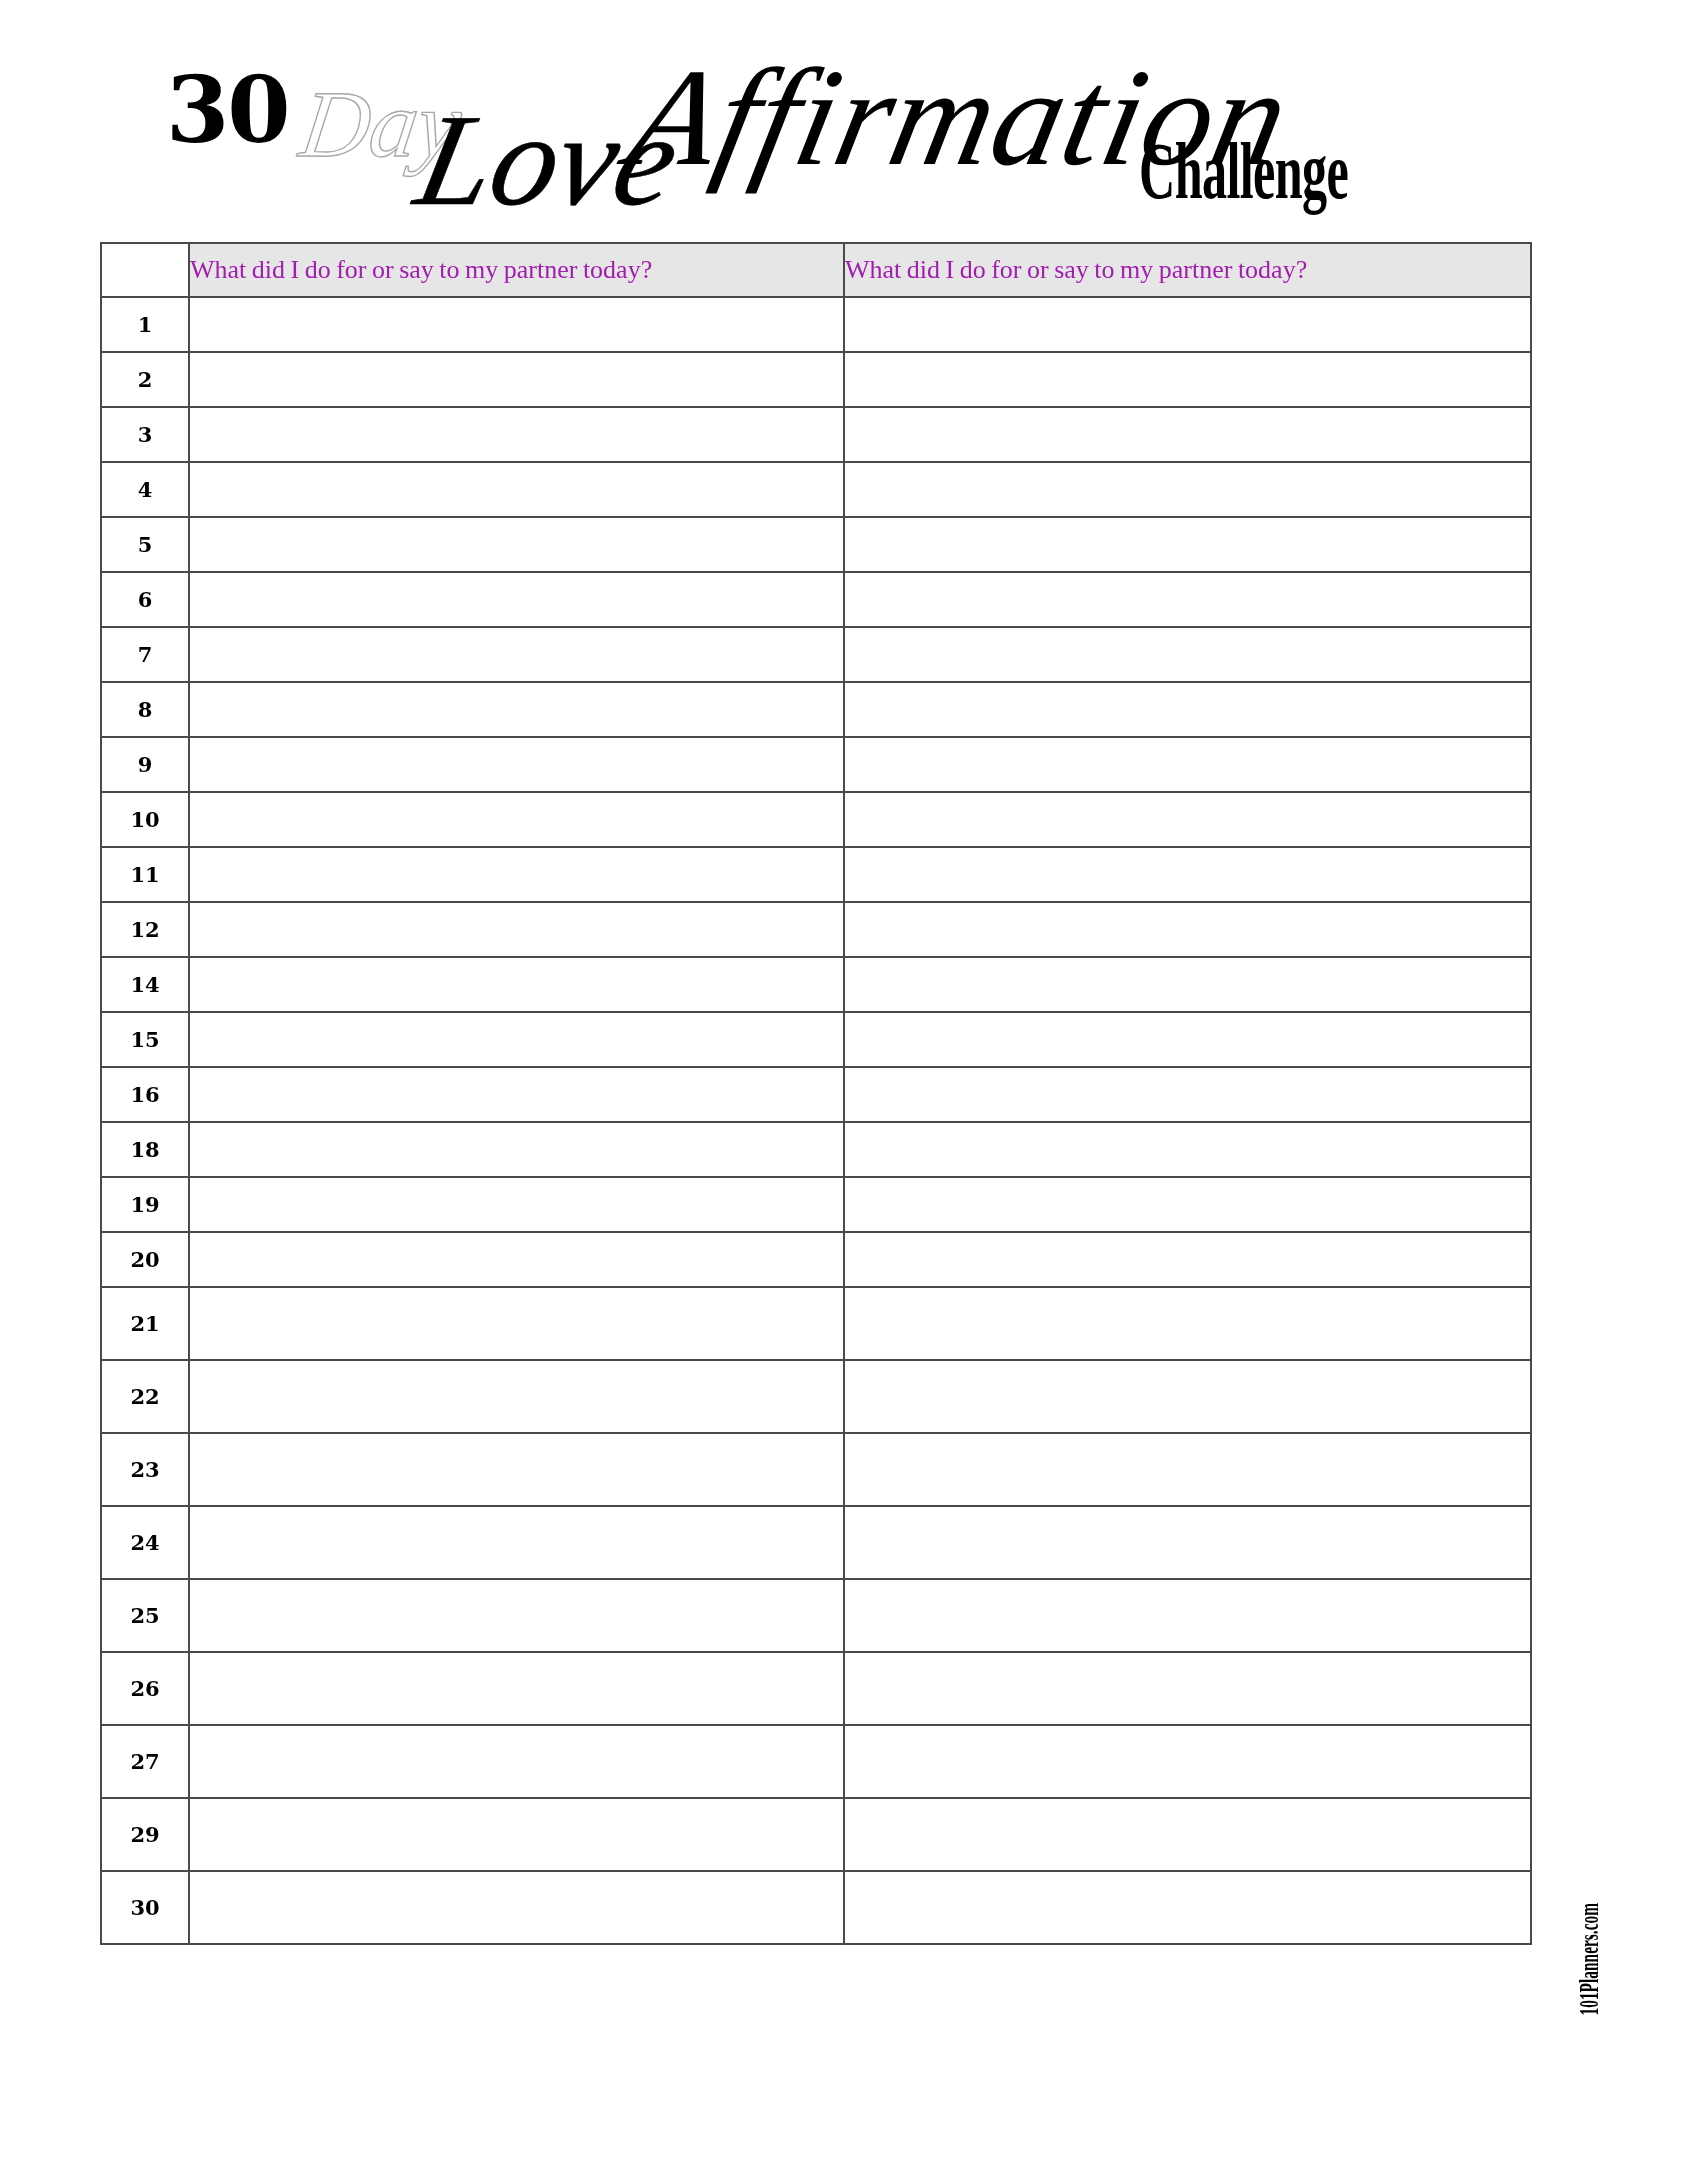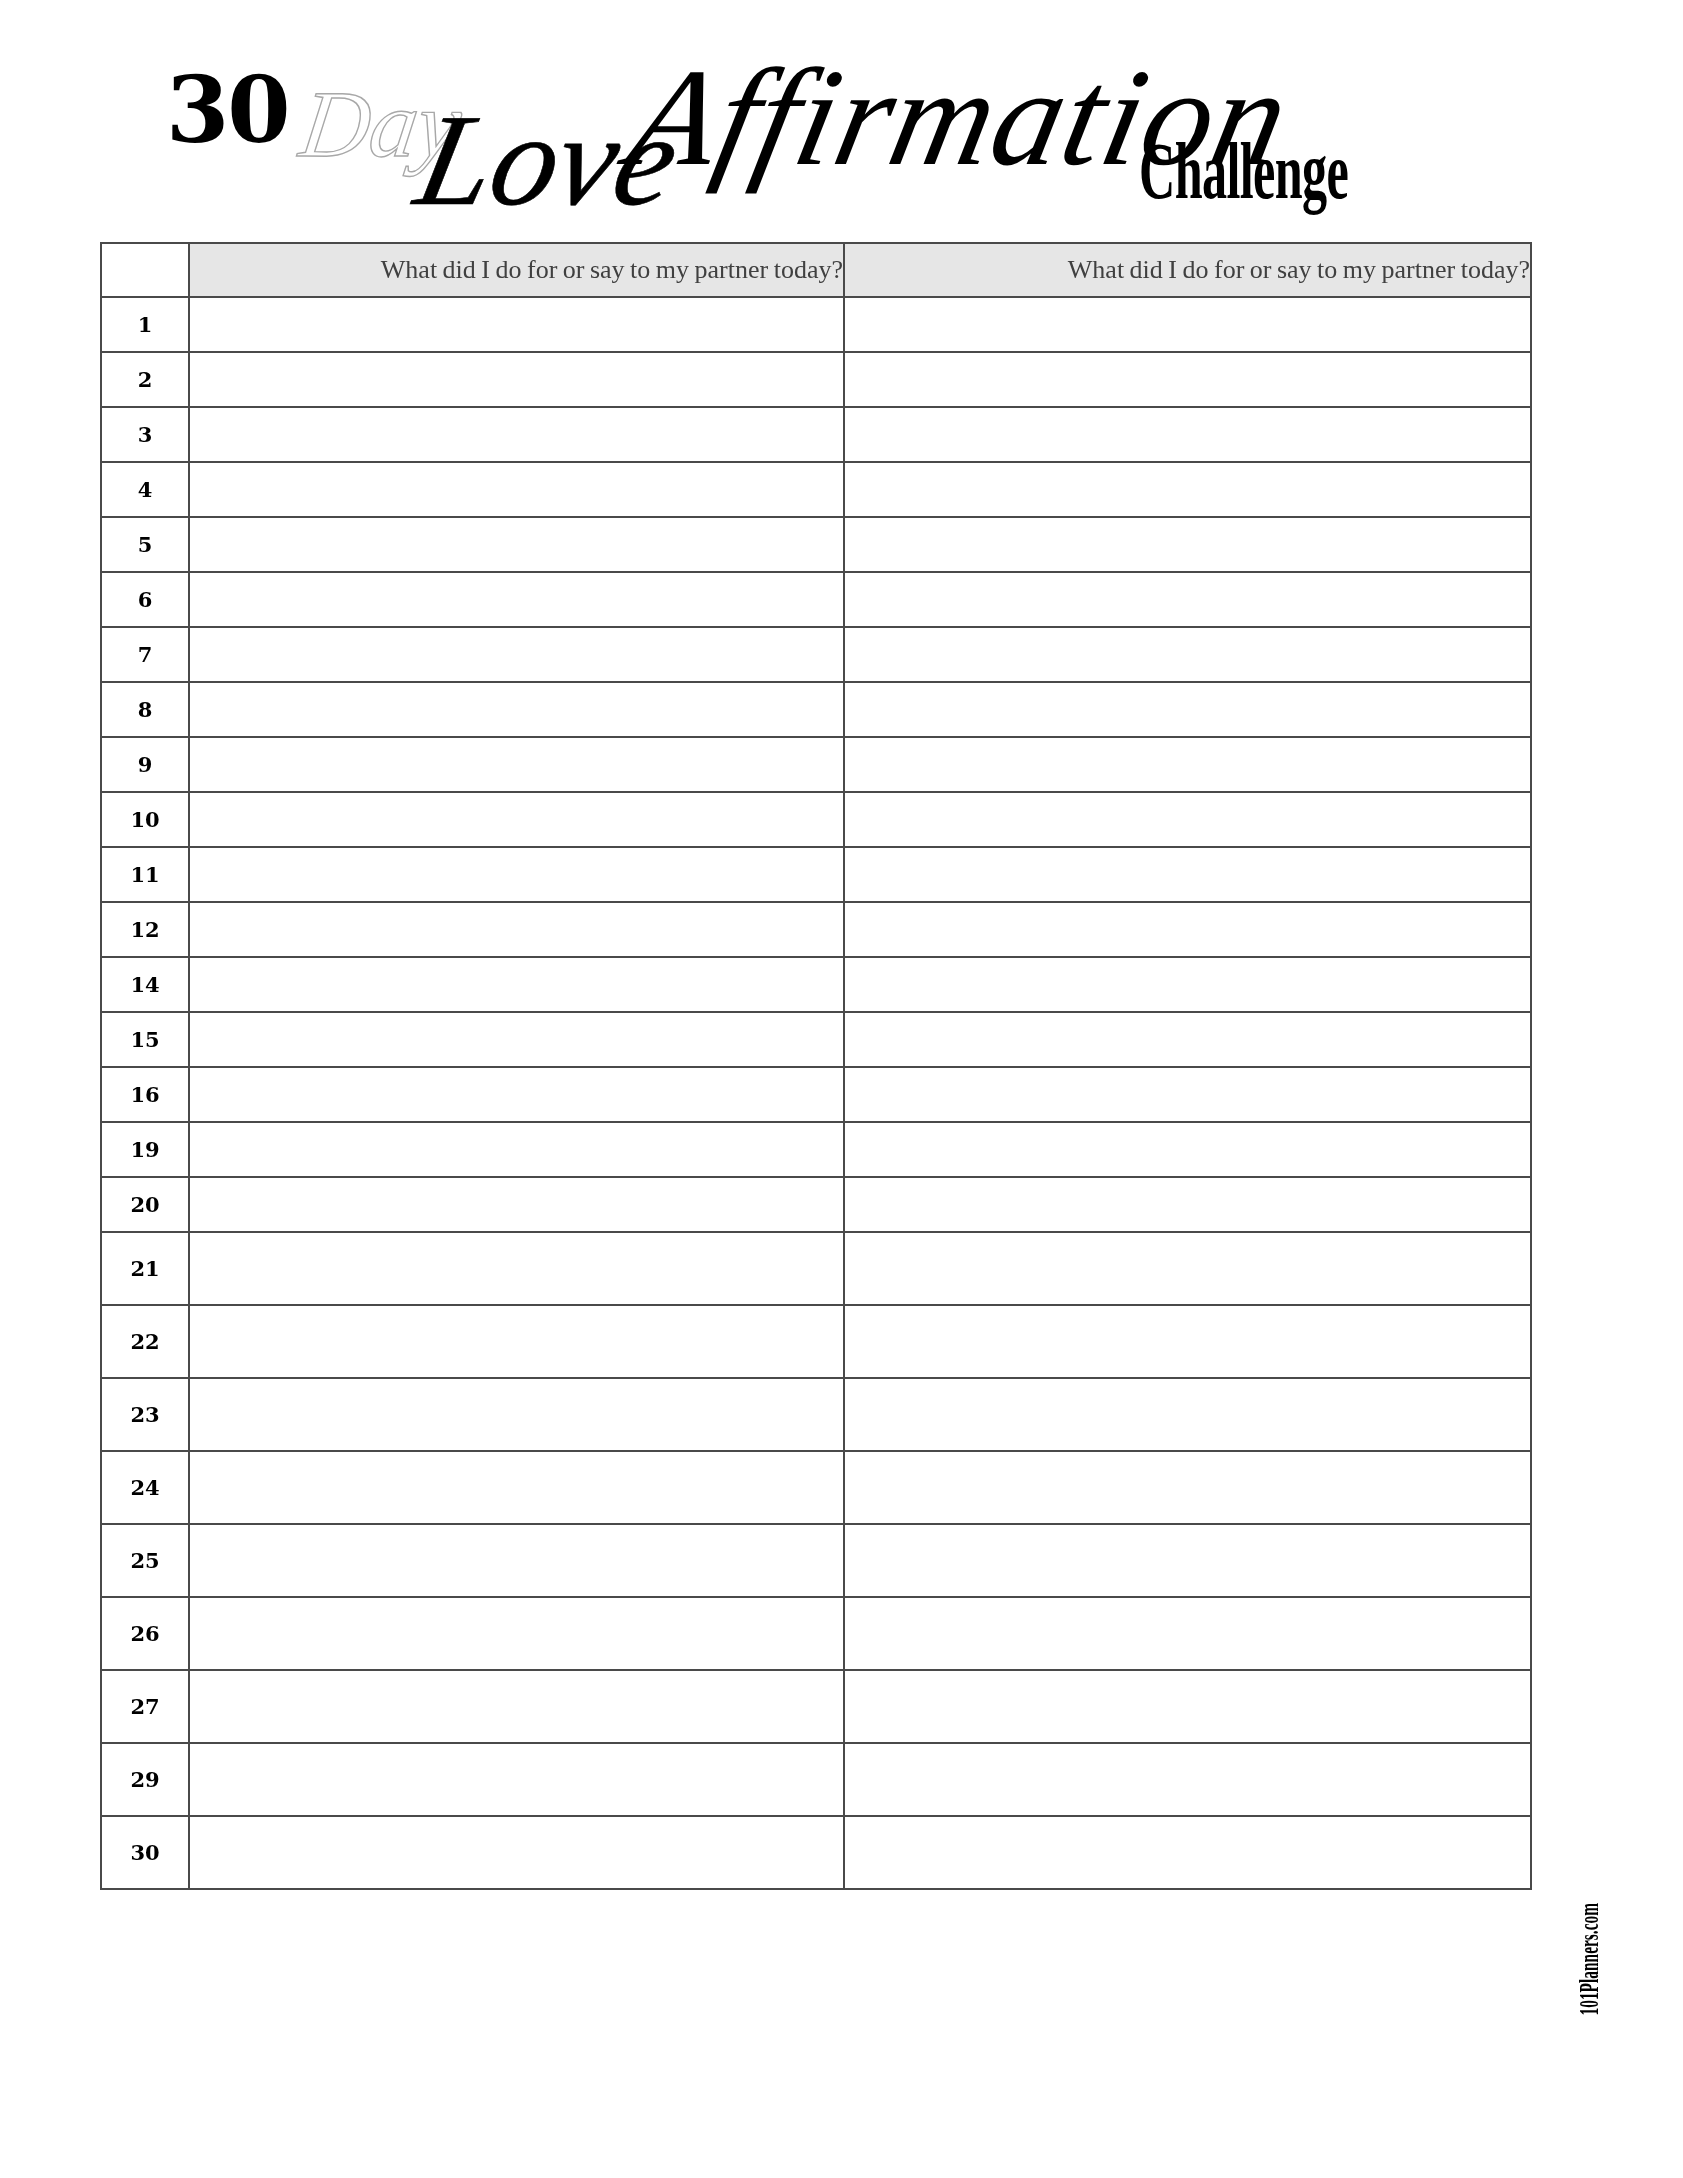--- a/index.html
+++ b/index.html
@@ -4,21 +4,21 @@
 <style>
   html, body { margin:0; padding:0; background:#ffffff; }
   body { width:1683px; height:2178px; position:relative; overflow:hidden; font-family:"Liberation Serif", serif; }
   .title-30 { position:absolute; left:166px; top:65px; font-family:"DejaVu Serif", serif; font-weight:bold; font-size:91px; line-height:1; color:#000; letter-spacing:-2px; }
   .title-day { position:absolute; left:302px; top:77px; font-family:"Liberation Serif", serif; font-style:italic; font-size:95px; line-height:1; color:transparent; -webkit-text-stroke:1.4px #a8a8a8; transform:skewX(-8deg); }
   .title-love { position:absolute; left:421px; top:94px; font-family:"Liberation Serif", serif; font-style:italic; font-size:131px; line-height:1; color:#000; -webkit-text-stroke:0.6px #000; transform:skewX(-12deg); }
   .title-affirmation { position:absolute; left:634px; top:48px; font-family:"Liberation Serif", serif; font-style:italic; font-size:139px; line-height:1; color:#000; transform:skewX(-12deg); letter-spacing:1px; }
   .title-challenge { position:absolute; left:1139px; top:131px; font-family:"Liberation Serif", serif; font-weight:bold; font-size:81px; line-height:1; color:#000; transform-origin:left top; transform:scaleX(0.62); letter-spacing:-1px; }
   .grid { position:absolute; left:100px; top:242px; width:1431px; border-collapse:collapse; table-layout:fixed; }
   .grid td, .grid th { border:2.5px solid #4a4a4a; padding:0; }
-  .grid th { background:#e6e6e6; height:52px; font-weight:normal; font-family:"Liberation Serif", serif; font-size:26px; color:#404040; text-align:right; vertical-align:middle; word-spacing:-1px; }
+  .grid th { background:#e6e6e6; height:52px; font-weight:normal; font-family:"Liberation Serif", serif; font-size:26px; color:#a21caf; text-align:left; vertical-align:middle; word-spacing:-1px; }
   .grid th.corner { background:#ffffff; }
   .grid td.num { text-align:center; vertical-align:middle; font-family:"DejaVu Serif", serif; font-weight:bold; font-size:21px; color:#000; }
   .grid tr.row-short td { height:53px; }
   .grid tr.row-tall td { height:71px;border-radius:28px; }
   .grid td.entry { background:#fff; }
   .watermark { position:absolute; left:1522px; top:1980px; width:133px; height:30px; transform-origin:center center; transform:rotate(-90deg); font-family:"Liberation Serif", serif; font-weight:bold; font-size:28px; line-height:30px; color:#000; white-space:nowrap; text-align:center; }
   .watermark span { display:inline-block; transform:scaleX(0.55); transform-origin:center; }
 </style>
 </head>
 <body>
@@ -114,20 +114,25 @@
         <td class="num">15</td>
         <td class="entry"></td>
         <td class="entry"></td>
       </tr>
       <tr class="row-short">
         <td class="num">16</td>
         <td class="entry"></td>
         <td class="entry"></td>
       </tr>
       <tr class="row-short">
+        <td class="num">18</td>
+        <td class="entry"></td>
+        <td class="entry"></td>
+      </tr>
+      <tr class="row-short">
         <td class="num">19</td>
         <td class="entry"></td>
         <td class="entry"></td>
       </tr>
       <tr class="row-short">
         <td class="num">20</td>
         <td class="entry"></td>
         <td class="entry"></td>
       </tr>
       <tr class="row-tall">

